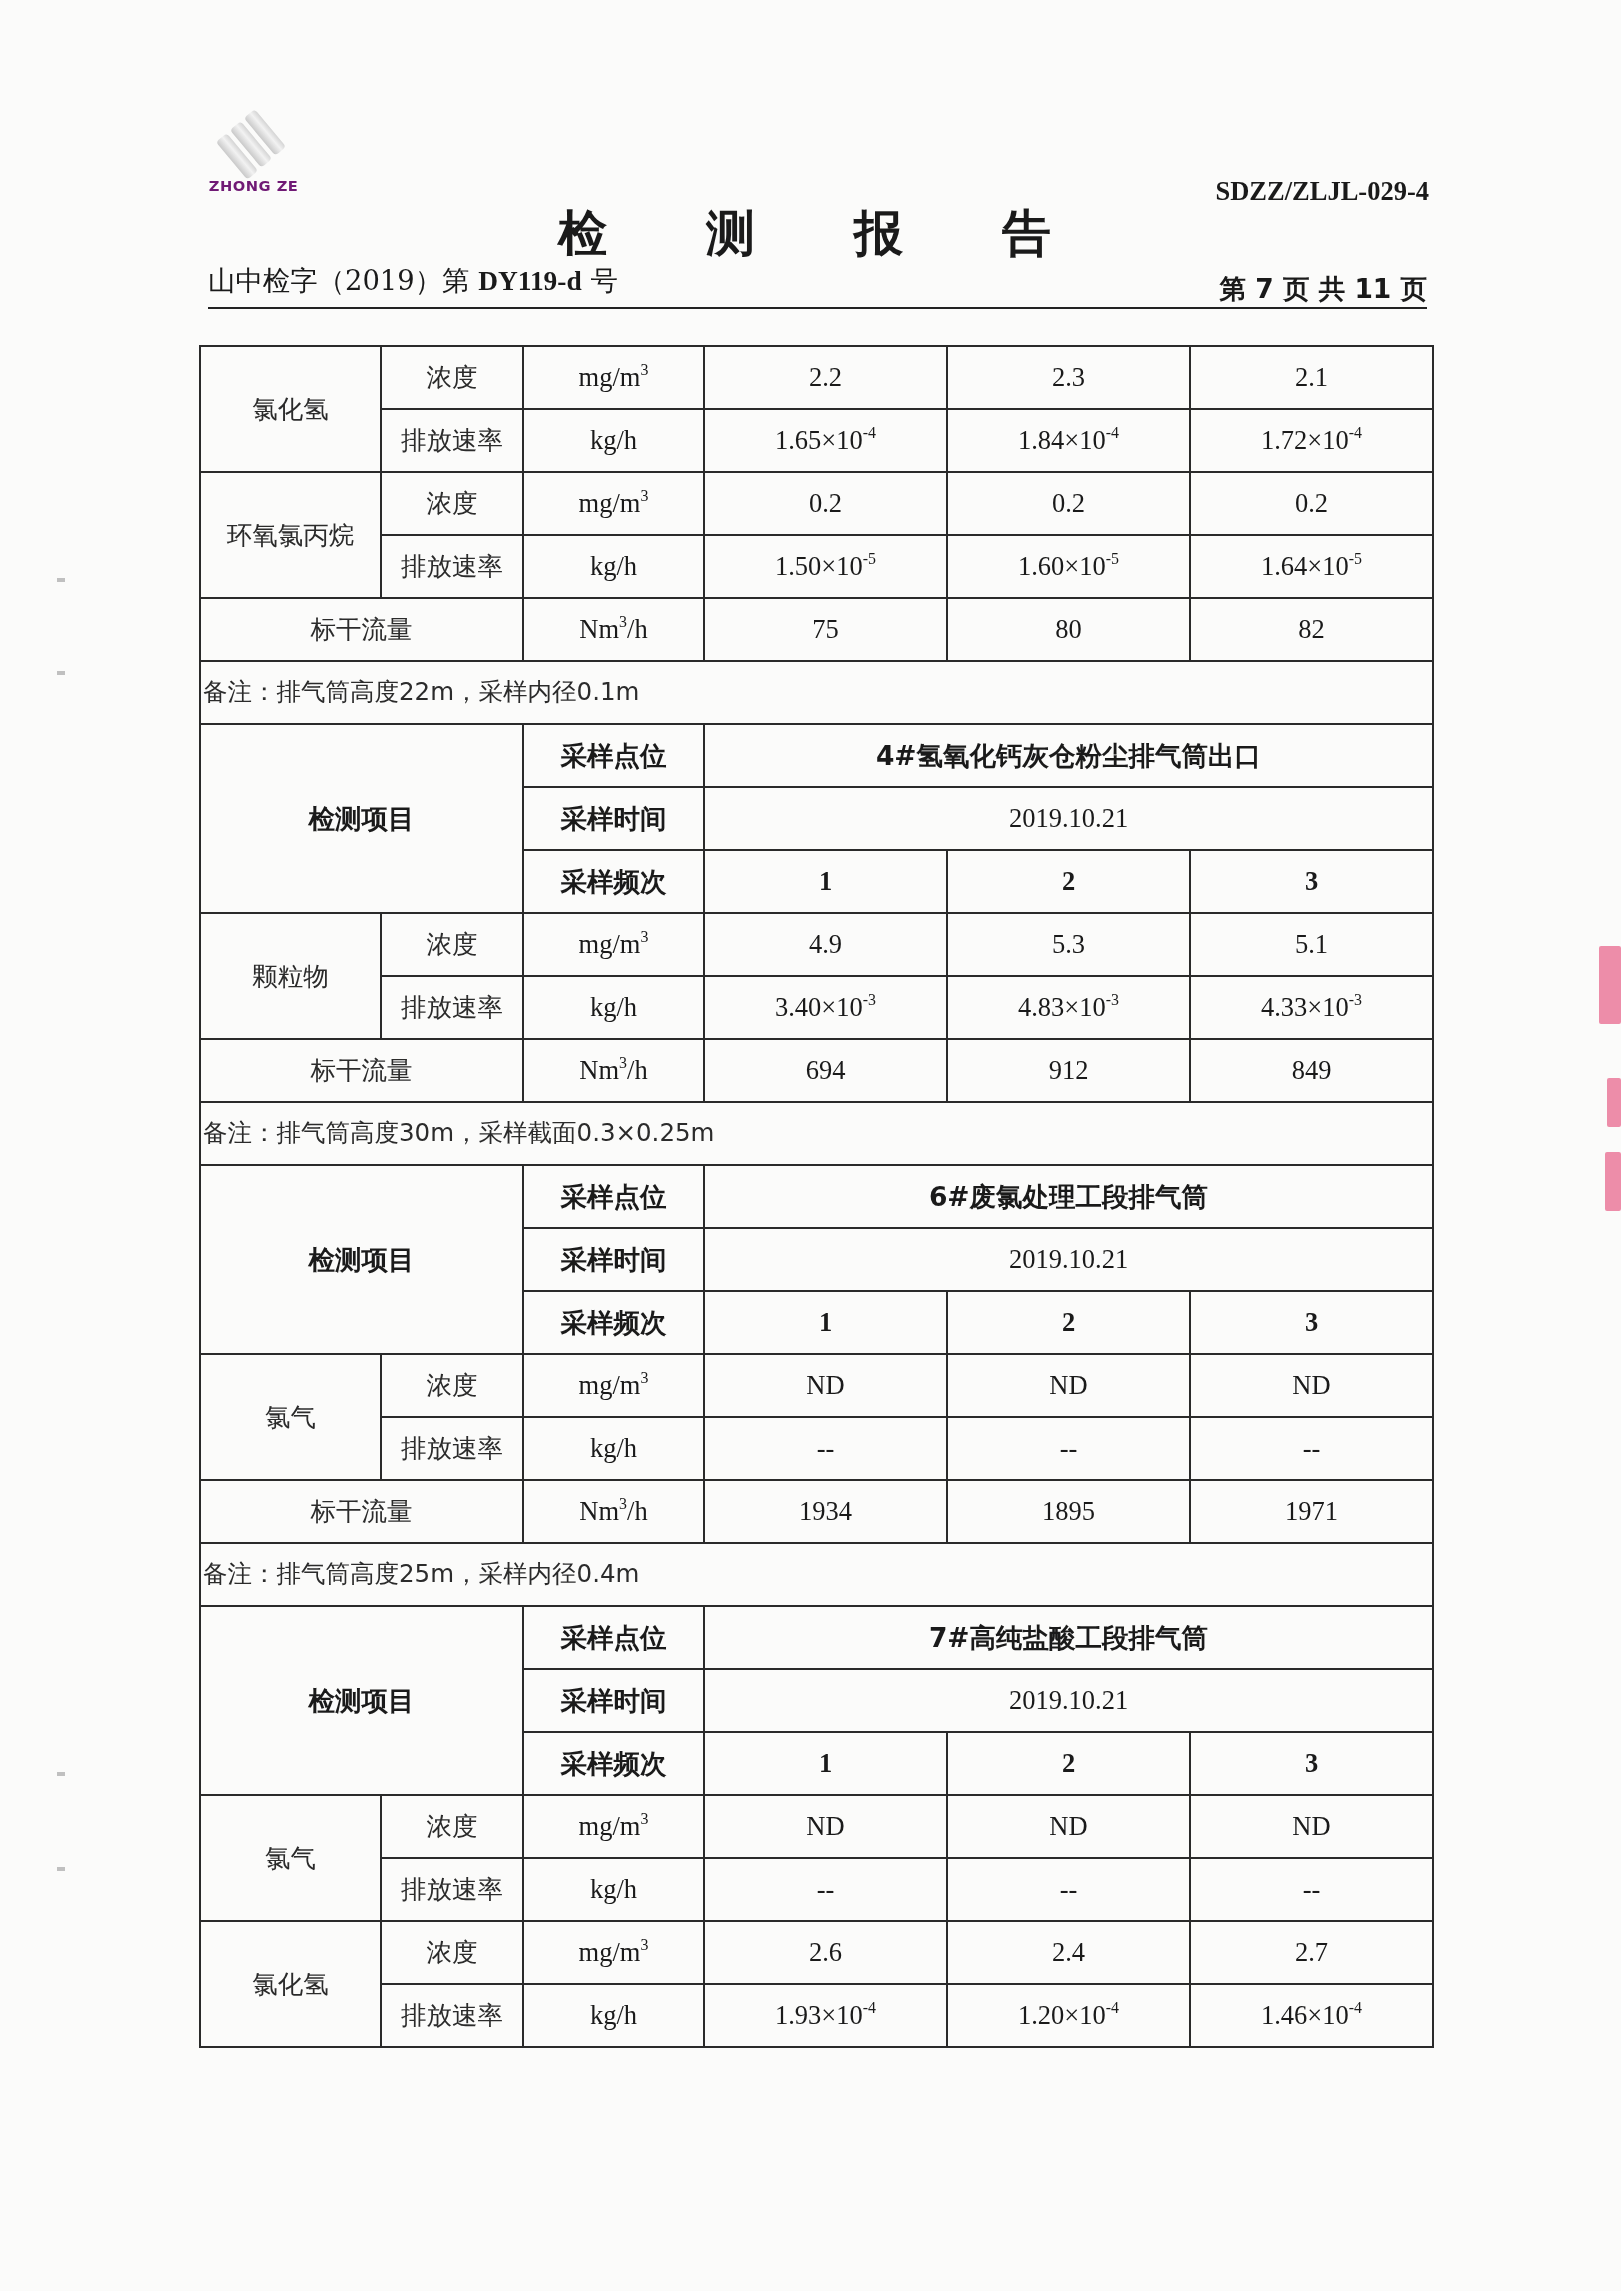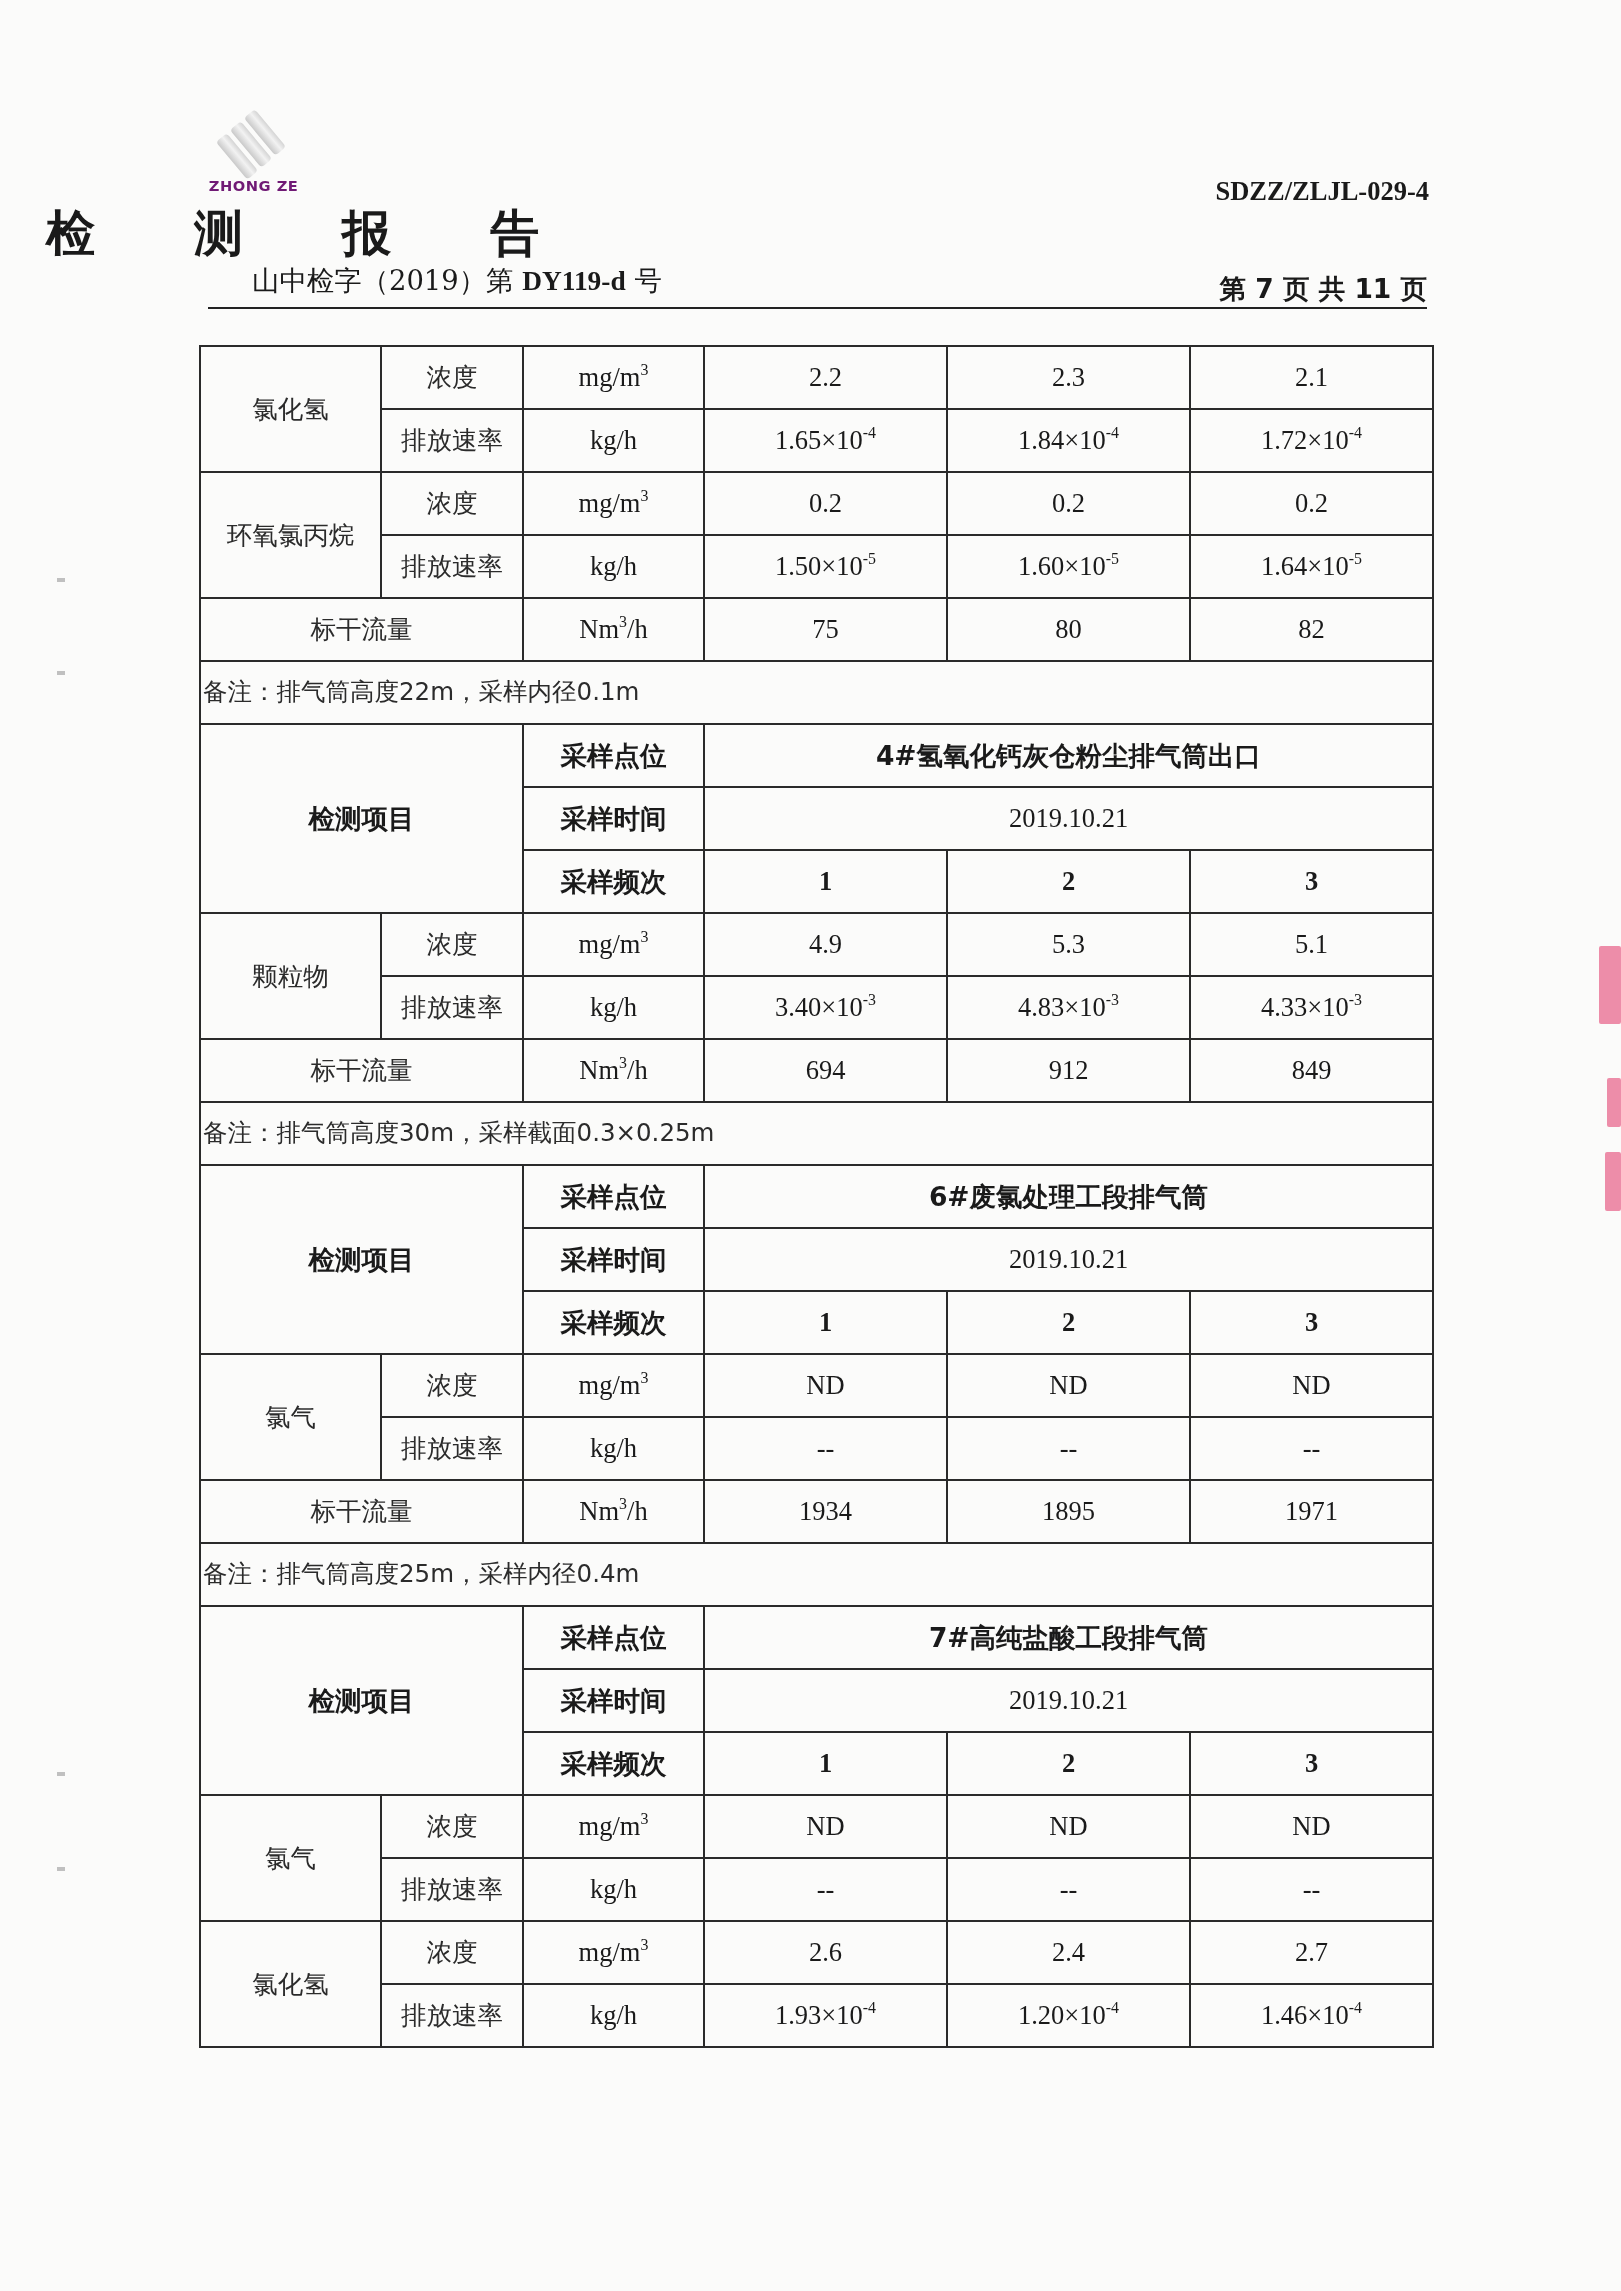--- a/index.html
+++ b/index.html
@@ -16,28 +16,27 @@
   }
   .logo .brand {
     position: absolute; left: 7.8px; top: 67px; font-family: "DejaVu Sans", sans-serif;
     font-weight: bold; font-size: 14.7px; letter-spacing: 0.5px; color: #701a75;
   }
   .doc-code {
     position: absolute; right: 192px; top: 176px;
     font-family: "Liberation Serif", serif; font-weight: bold; font-size: 26.5px;
   }
   .title {
-    position: absolute; left: 0; right: 0; top: 201px; text-align: left;
+    position: absolute; left: 0; right: 0; top: 201px; text-align: center;
     font-family: "DejaVu Sans", sans-serif; font-weight: bold; font-size: 49px; letter-spacing: 41px;
-    padding-left: 46px;
+    padding-left: 29px;
   }
   .report-no {
     position: absolute; left: 208px; top: 263px; font-size: 27.4px; font-weight: normal;
     font-family: "DejaVu Serif", serif;
-    margin-left: 44px;
   }
   .report-no b { font-family: "Liberation Serif", serif; font-weight: bold; }
   .page-info {
     position: absolute; right: 194px; top: 271px; font-size: 26.5px; font-weight: bold;
     font-family: "DejaVu Sans", sans-serif;
   }
   .rule { position: absolute; left: 208px; top: 307px; width: 1219px; height: 2px; background: #222; }
 
   table.report {
     position: absolute; left: 199px; top: 345px; width: 1234px;

